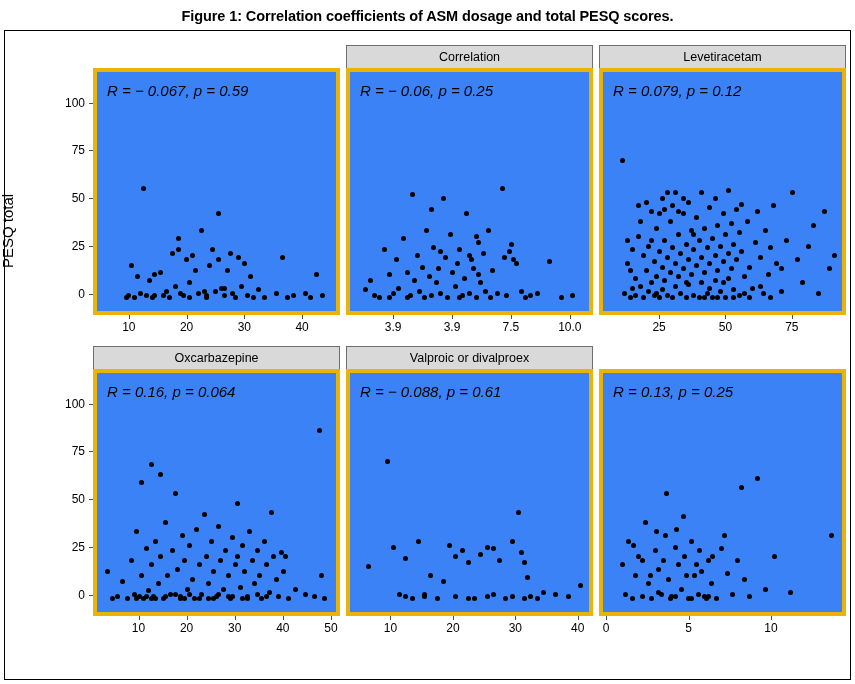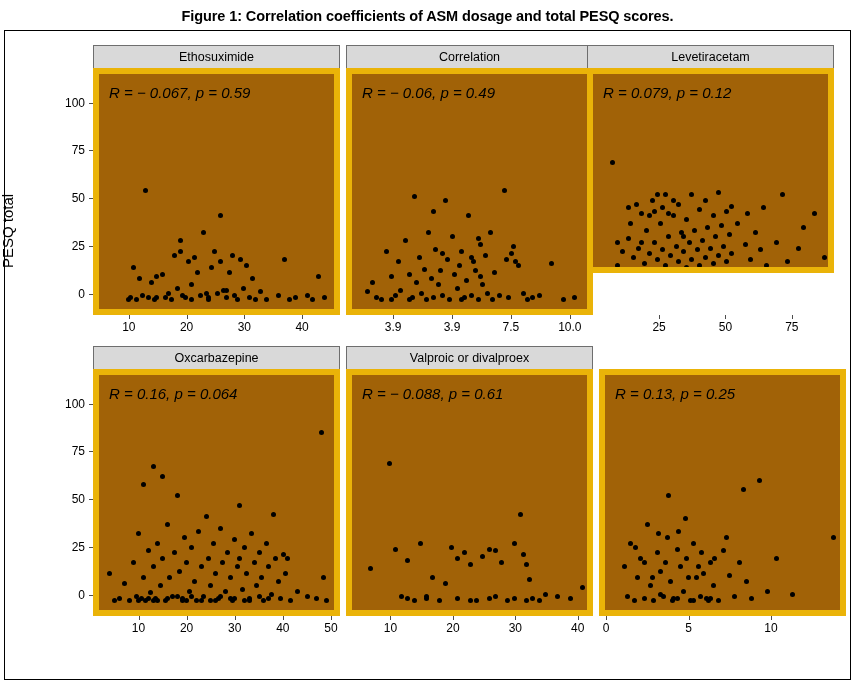--- a/index.html
+++ b/index.html
@@ -56,23 +56,23 @@
     border:1px solid #6e6e6e;
     box-sizing:border-box;
     display:flex;align-items:center;justify-content:center;
     font-size:12.5px;
   }
   .panel-area{
     position:absolute;
     left:0;top:23px;
     width:100%;
     bottom:0;
-    border:6px solid #eab308;
+    border:4px solid #eab308;
     box-sizing:border-box;
-    background:#a16207;
+    background:#3b82f6;
     overflow:hidden;
   }
   .annot{
     position:absolute;
     left:10px;top:10px;
     font-size:15px;
     font-style:italic;
     white-space:nowrap;
   }
   .dot{
@@ -107,21 +107,20 @@
 </style>
 </head>
 <body>
 
 <div id="figure-title">Figure 1: Correlation coefficients of ASM dosage and total PESQ scores.</div>
 
 <div id="plot-frame">
   <div id="y-axis-title">PESQ total</div>
   <div id="panels-root">
       <div class="panel" style="left: 88px; top: 14px; width: 247px; height: 270px;">
-        <div class="panel-strip">Ethosuximide</div>
         <div class="panel-area">
           <div class="annot">R = − 0.067, p = 0.59</div>
           <div class="dot" style="left: 29.1px; top: 225.545px;"></div>
           <div class="dot" style="left: 31.9875px; top: 223.636px;"></div>
           <div class="dot" style="left: 34.875px; top: 193.091px;"></div>
           <div class="dot" style="left: 37.7625px; top: 225.545px;"></div>
           <div class="dot" style="left: 40.65px; top: 204.545px;"></div>
           <div class="dot" style="left: 43.5375px; top: 221.727px;"></div>
           <div class="dot" style="left: 46.425px; top: 116.727px;"></div>
           <div class="dot" style="left: 49.3125px; top: 223.636px;"></div>
@@ -193,21 +192,21 @@
       <div class="xtick-mark" style="left: 123.875px; top: 284px;"></div>
       <div class="xtick-label" style="left: 181.625px; top: 289px;">20</div>
       <div class="xtick-mark" style="left: 181.625px; top: 284px;"></div>
       <div class="xtick-label" style="left: 239.375px; top: 289px;">30</div>
       <div class="xtick-mark" style="left: 239.375px; top: 284px;"></div>
       <div class="xtick-label" style="left: 297.125px; top: 289px;">40</div>
       <div class="xtick-mark" style="left: 297.125px; top: 284px;"></div>
       <div class="panel" style="left: 341px; top: 14px; width: 247px; height: 270px;">
         <div class="panel-strip">Correlation</div>
         <div class="panel-area">
-          <div class="annot">R = − 0.06, p = 0.49</div>
+          <div class="annot">R = − 0.06, p = 0.25</div>
           <div class="dot" style="left: 15.4286px; top: 217.909px;"></div>
           <div class="dot" style="left: 20.1429px; top: 208.364px;"></div>
           <div class="dot" style="left: 24.8571px; top: 223.636px;"></div>
           <div class="dot" style="left: 29.5714px; top: 225.545px;"></div>
           <div class="dot" style="left: 34.2857px; top: 177.818px;"></div>
           <div class="dot" style="left: 39px; top: 202.636px;"></div>
           <div class="dot" style="left: 43.7143px; top: 221.727px;"></div>
           <div class="dot" style="left: 46.0714px; top: 187.364px;"></div>
           <div class="dot" style="left: 48.4286px; top: 216px;"></div>
           <div class="dot" style="left: 53.1429px; top: 166.364px;"></div>
@@ -274,21 +273,21 @@
         </div>
       </div>
       <div class="xtick-label" style="left: 388.071px; top: 289px;">3.9</div>
       <div class="xtick-mark" style="left: 388.071px; top: 284px;"></div>
       <div class="xtick-label" style="left: 447px; top: 289px;">3.9</div>
       <div class="xtick-mark" style="left: 447px; top: 284px;"></div>
       <div class="xtick-label" style="left: 505.929px; top: 289px;">7.5</div>
       <div class="xtick-mark" style="left: 505.929px; top: 284px;"></div>
       <div class="xtick-label" style="left: 564.857px; top: 289px;">10.0</div>
       <div class="xtick-mark" style="left: 564.857px; top: 284px;"></div>
-      <div class="panel" style="left: 582px; top: 14px; width: 247px; height: 228px;">
+      <div class="panel" style="left: 594px; top: 14px; width: 247px; height: 270px;">
         <div class="panel-strip">Levetiracetam</div>
         <div class="panel-area">
           <div class="annot">R = 0.079, p = 0.12</div>
           <div class="dot" style="left: 19.2759px; top: 88.0909px;"></div>
           <div class="dot" style="left: 21.931px; top: 221.727px;"></div>
           <div class="dot" style="left: 24.5862px; top: 191.182px;"></div>
           <div class="dot" style="left: 27.2414px; top: 225.545px;"></div>
           <div class="dot" style="left: 29.8966px; top: 177.818px;"></div>
           <div class="dot" style="left: 32.5517px; top: 206.455px;"></div>
           <div class="dot" style="left: 32.5517px; top: 223.636px;"></div>

